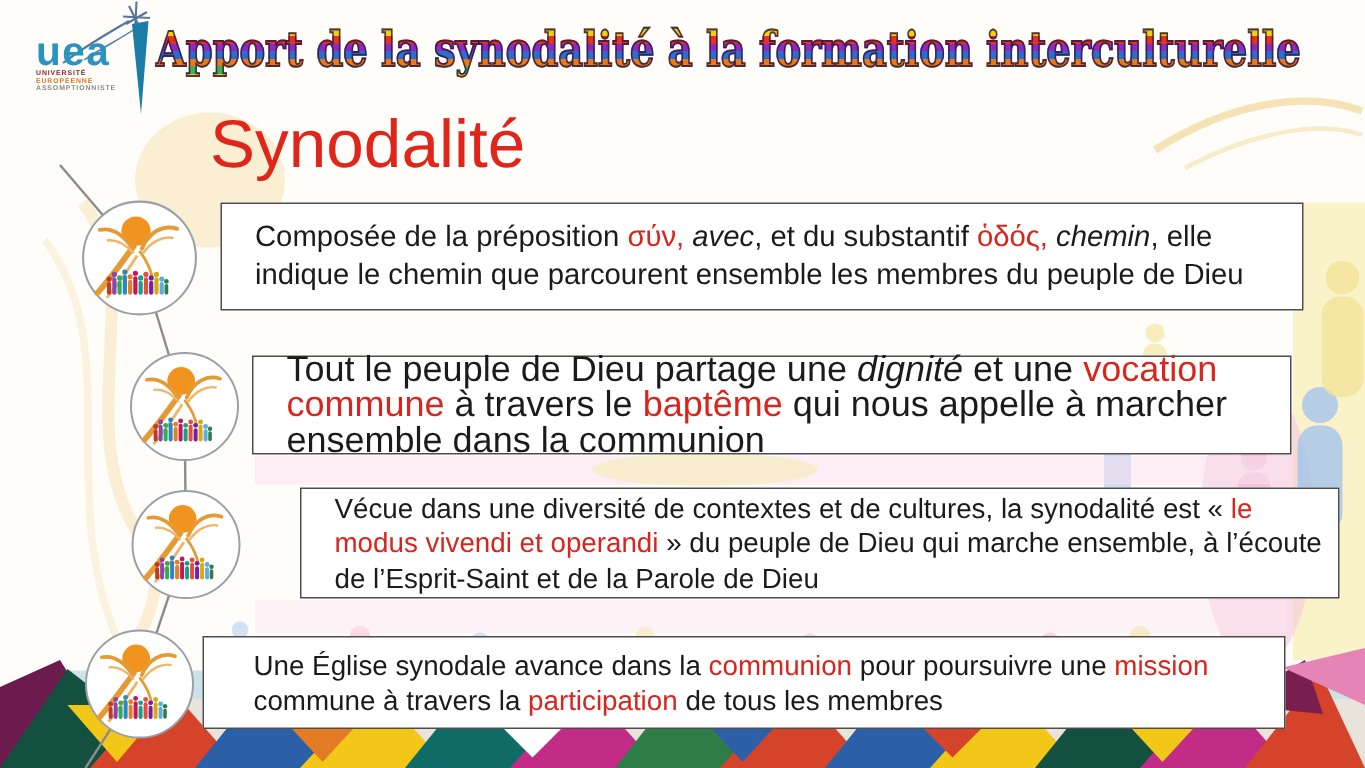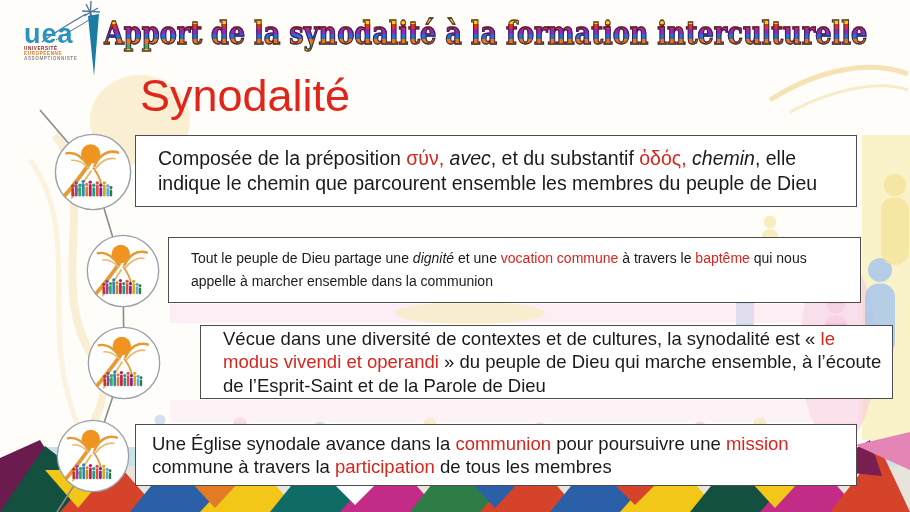--- a/index.html
+++ b/index.html
@@ -31,24 +31,24 @@
   .slide-title{
     position:absolute;left:140px;top:70px;width:720px;z-index:4;text-align:left;
     font-size:45px;font-weight:500;color:var(--title-red,#E0261A);letter-spacing:0;
   }
   
   .textbox{
     position:absolute;z-index:2;background:#fff;border:1.5px solid #4d4d4d;
     box-sizing:border-box;display:flex;align-items:center;color:#1b1b1b;
   }
   .textbox .txt{width:100%;}
-  .box-1{left:135px;top:135px;width:722px;height:72px;padding:3px 8px 3px 22px;font-size:19.5px;line-height:25.5px;}
-  .box-2{left:168px;top:237px;width:693px;height:66px;padding:3px 24px 3px 22px;font-size:14px;line-height:23.5px;}
+  .box-1{left:147px;top:135px;width:722px;height:72px;padding:3px 8px 3px 22px;font-size:19.5px;line-height:25.5px;}
+  .box-2{left:168px;top:237px;width:693px;height:66px;padding:3px 24px 3px 22px;font-size:24px;line-height:23.5px;}
   .box-3{left:168px;top:325px;width:693px;height:74px;padding:3px 8px 3px 22px;font-size:18.5px;line-height:23.5px;margin-left:32px;}
-  .box-4{left:135px;top:424px;width:722px;height:62px;padding:3px 8px 3px 16px;font-size:18.5px;line-height:23.5px;}
+  .box-4{left:135px;top:424px;width:722px;height:62px;padding:3px 8px 3px 33px;font-size:18.5px;line-height:23.5px;}
   .seg-red{color:var(--accent-red,#D9251D);}
   .seg-italic{font-style:italic;}
   .circle-icon{position:absolute;z-index:3;}
   .ci-1{left:54px;top:133px;width:78px;height:78px;}
   .ci-2{left:86px;top:234px;width:74px;height:74px;}
   .ci-3{left:87px;top:326px;width:74px;height:74px;}
   .ci-4{left:56px;top:419px;width:74px;height:74px;}
 </style>
 </head>
 <body>

